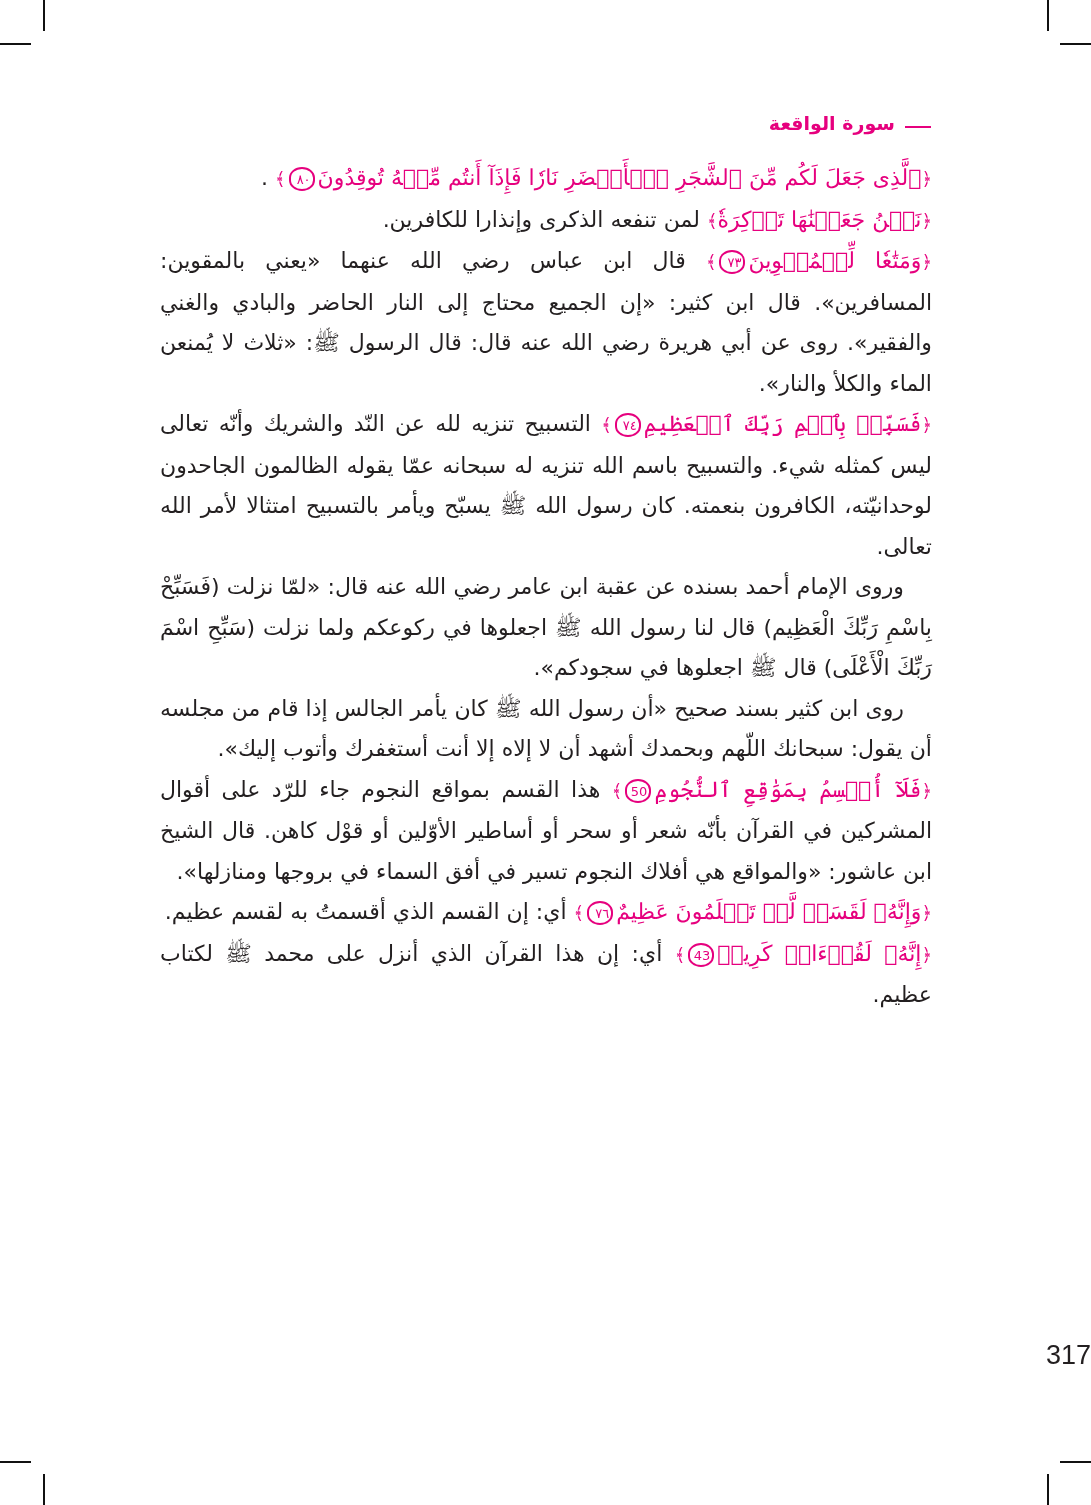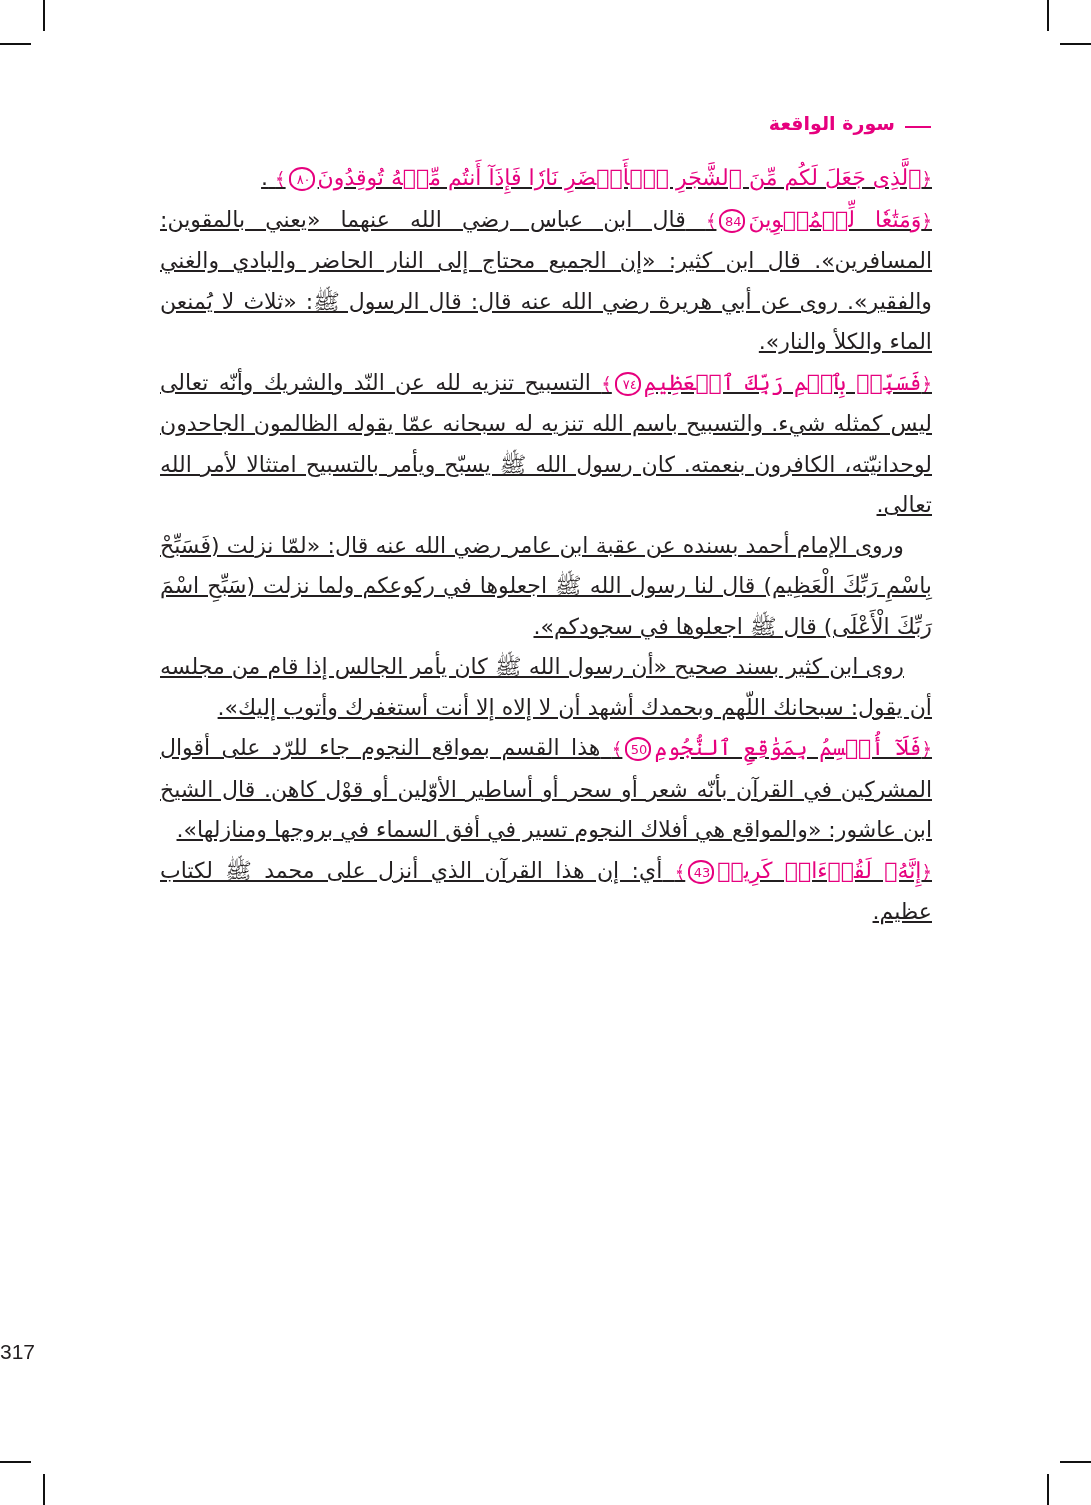--- a/index.html
+++ b/index.html
@@ -14,37 +14,37 @@
     .header {
       position: absolute; top: 112px; right: 160px;
       display: flex; align-items: center; gap: 10px; direction: rtl; margin-left: 48px;
     }
     .header-rule { width: 26px; height: 2.5px; background: #e6007e; margin-top: 8px; }
     .header-title { color: #e6007e; font-size: 19px; font-weight: bold; }
 
     .content {
       position: absolute; top: 158px; left: 160px; width: 772px;
       direction: rtl; text-align: justify; text-align-last: right;
-      font-size: 22px; line-height: 40.5px; text-decoration: underline;
+      font-size: 22px; line-height: 40.5px;
     }
     .para { margin: 0; }
     .para.indent { text-indent: 28px; }
     .ayah { color: #e6007e; font-family: "DejaVu Serif", serif; }
     .bracket { color: #e6007e; font-size: 18px; }
     .verse-num {
       display: inline-block; min-width: 26px; height: 24px; line-height: 22px;
       border: 2px solid #e6007e; border-radius: 50% / 45%;
       color: #e6007e; font-size: 13px; text-align: center;
       margin: 0 3px; vertical-align: middle; padding: 0 2px;
       box-sizing: border-box; font-family: "DejaVu Sans", sans-serif;
     }
     .page-num {
       position: absolute; top: 1340px; left: 0; width: 1091px;
-      text-align: left; font-family: "Liberation Sans", sans-serif;
-      font-size: 21px; color: #231f20; direction: ltr;
+      text-align: right; font-family: "Liberation Sans", sans-serif;
+      font-size: 27px; color: #231f20; direction: ltr;
     }
   </style>
 </head>
 <body>
 
 <div class="crop v" style="left:43px; top:0;"></div>
 <div class="crop h" style="left:0; top:43px;"></div>
 <div class="crop v" style="left:1047px; top:0;"></div>
 <div class="crop h" style="left:1060px; top:43px;"></div>
 <div class="crop h" style="left:0; top:1461px;"></div>
@@ -52,21 +52,23 @@
 <div class="crop h" style="left:1060px; top:1461px;"></div>
 <div class="crop v" style="left:1047px; top:1474px;"></div>
 
 <div class="header">
   <div class="header-rule"></div>
   <div class="header-title">سورة الواقعة</div>
 </div>
 
 <div class="content" id="content">
     <p class="para"><span class="bracket">﴿</span><span class="ayah">ٱلَّذِى جَعَلَ لَكُم مِّنَ ٱلشَّجَرِ ٱلۡأَخۡضَرِ نَارٗا فَإِذَآ أَنتُم مِّنۡهُ تُوقِدُونَ</span><span class="verse-num">٨٠</span><span class="bracket">﴾</span> <span>.</span></p>
-    <p class="para"><span class="bracket">﴿</span><span class="ayah">وَمَتَٰعٗا لِّلۡمُقۡوِينَ</span><span class="verse-num">84</span><span class="bracket">﴾</span> <span>قال ابن عباس رضي الله عنهما «يعني بالمقوين: المسافرين». قال ابن كثير: «إن الجميع محتاج إلى النار الحاضر والبادي والغني والفقير». روى عن أبي هريرة رضي الله عنه قال: قال الرسول ﷺ: «ثلاث لا يُمنعن الماء والكلأ والنار».</span></p>
+    <p class="para"><span class="bracket">﴿</span><span class="ayah">نَحۡنُ جَعَلۡنَٰهَا تَذۡكِرَةٗ</span><span class="bracket">﴾</span> <span>لمن تنفعه الذكرى وإنذارا للكافرين.</span></p>
+    <p class="para"><span class="bracket">﴿</span><span class="ayah">وَمَتَٰعٗا لِّلۡمُقۡوِينَ</span><span class="verse-num">٧٣</span><span class="bracket">﴾</span> <span>قال ابن عباس رضي الله عنهما «يعني بالمقوين: المسافرين». قال ابن كثير: «إن الجميع محتاج إلى النار الحاضر والبادي والغني والفقير». روى عن أبي هريرة رضي الله عنه قال: قال الرسول ﷺ: «ثلاث لا يُمنعن الماء والكلأ والنار».</span></p>
     <p class="para"><span class="bracket">﴿</span><span class="ayah">فَسَبِّحۡ بِٱسۡمِ رَبِّكَ ٱلۡعَظِيمِ</span><span class="verse-num">٧٤</span><span class="bracket">﴾</span> <span>التسبيح تنزيه لله عن النّد والشريك وأنّه تعالى ليس كمثله شيء. والتسبيح باسم الله تنزيه له سبحانه عمّا يقوله الظالمون الجاحدون لوحدانيّته، الكافرون بنعمته. كان رسول الله ﷺ يسبّح ويأمر بالتسبيح امتثالا لأمر الله تعالى.</span></p>
     <p class="para indent"><span>وروى الإمام أحمد بسنده عن عقبة ابن عامر رضي الله عنه قال: «لمّا نزلت (فَسَبِّحْ بِاسْمِ رَبِّكَ الْعَظِيم) قال لنا رسول الله ﷺ اجعلوها في ركوعكم ولما نزلت (سَبِّحِ اسْمَ رَبِّكَ الْأَعْلَى) قال ﷺ اجعلوها في سجودكم».</span></p>
     <p class="para indent"><span>روى ابن كثير بسند صحيح «أن رسول الله ﷺ كان يأمر الجالس إذا قام من مجلسه أن يقول: سبحانك اللّهم وبحمدك أشهد أن لا إلاه إلا أنت أستغفرك وأتوب إليك».</span></p>
     <p class="para"><span class="bracket">﴿</span><span class="ayah">فَلَآ أُقۡسِمُ بِمَوَٰقِعِ ٱلنُّجُومِ</span><span class="verse-num">50</span><span class="bracket">﴾</span> <span>هذا القسم بمواقع النجوم جاء للرّد على أقوال المشركين في القرآن بأنّه شعر أو سحر أو أساطير الأوّلين أو قوْل كاهن. قال الشيخ ابن عاشور: «والمواقع هي أفلاك النجوم تسير في أفق السماء في بروجها ومنازلها».</span></p>
+    <p class="para"><span class="bracket">﴿</span><span class="ayah">وَإِنَّهُۥ لَقَسَمٞ لَّوۡ تَعۡلَمُونَ عَظِيمٌ</span><span class="verse-num">٧٦</span><span class="bracket">﴾</span> <span>أي: إن القسم الذي أقسمتُ به لقسم عظيم.</span></p>
     <p class="para"><span class="bracket">﴿</span><span class="ayah">إِنَّهُۥ لَقُرۡءَانٞ كَرِيمٞ</span><span class="verse-num">43</span><span class="bracket">﴾</span> <span>أي: إن هذا القرآن الذي أنزل على محمد ﷺ لكتاب عظيم.</span></p>
   </div>
 
 <div class="page-num">317</div>
 
 </body></html>

